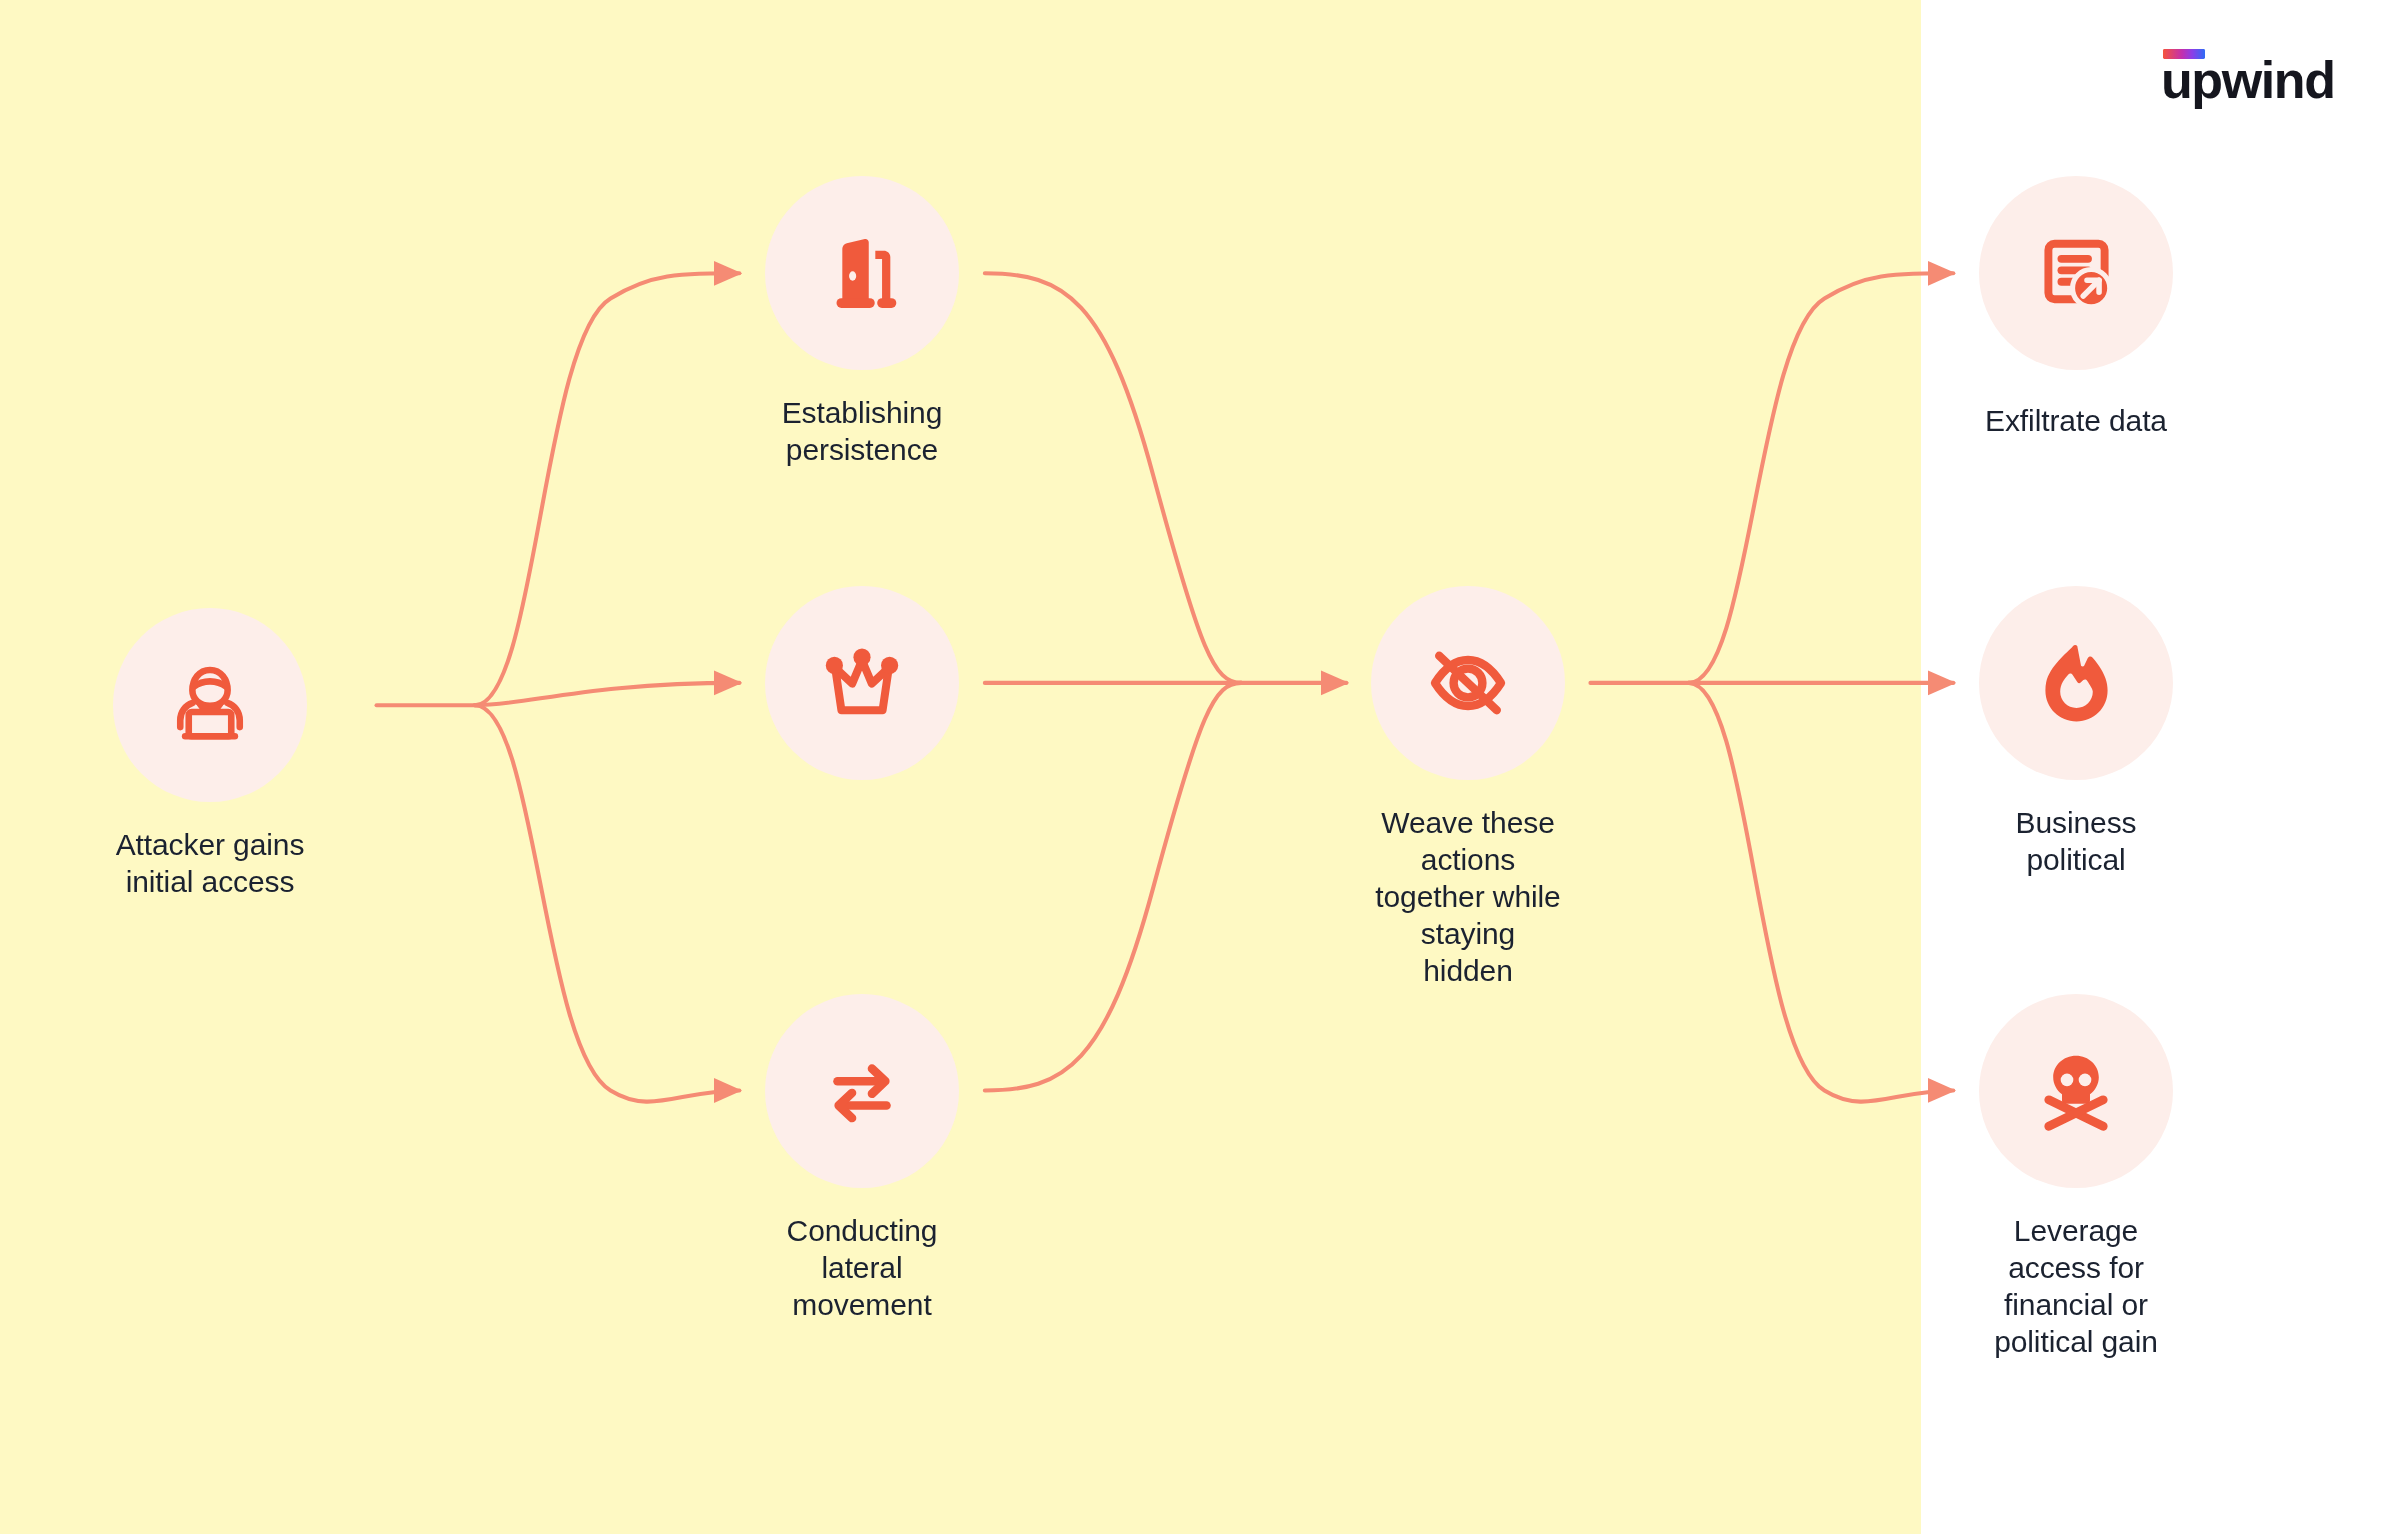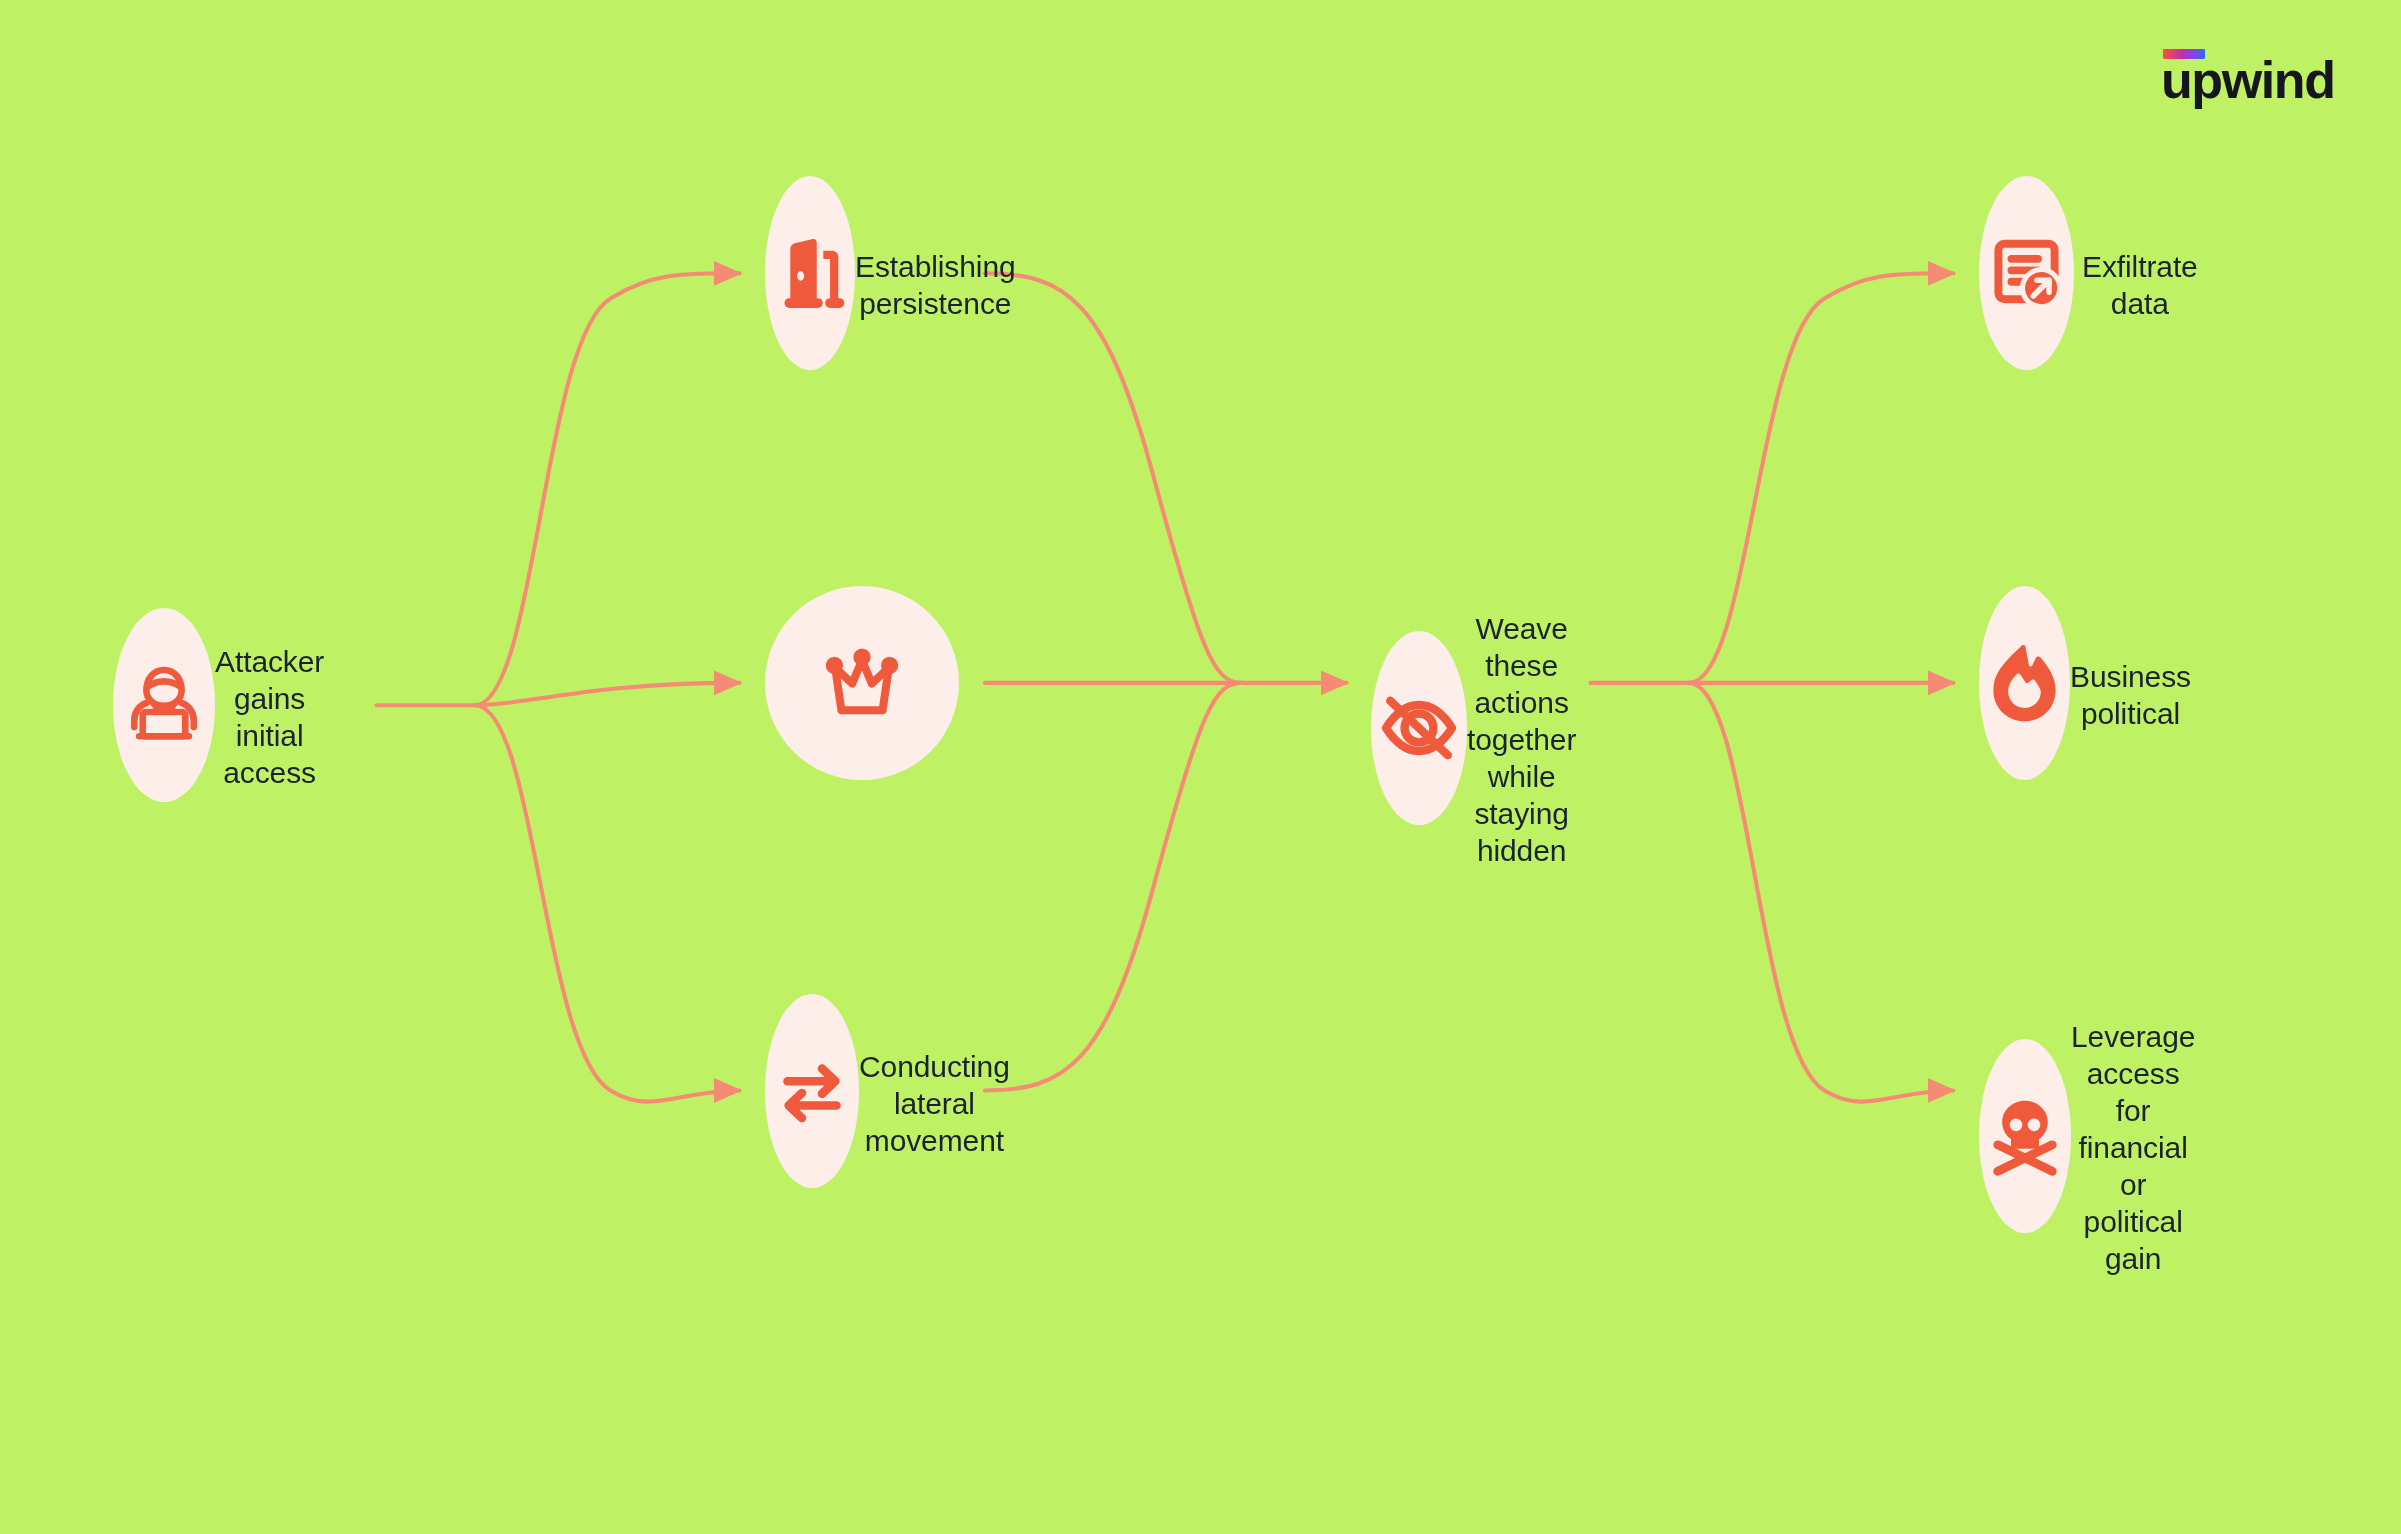--- a/index.html
+++ b/index.html
@@ -5,23 +5,23 @@
   * { box-sizing: border-box; margin: 0; padding: 0; }
   html, body {
     width: 2401px;
     height: 1534px;
     background: #ffffff;
     font-family: "Liberation Sans", sans-serif;
     overflow: hidden;
   }
   #stage {
     position: relative;
-    width: 2401px;
+    width: 1921px;
     height: 1534px;
-    background: #bef264;
+    background: #fef9c3;
   }
 
   
   #logo {
     position: absolute;
     top: 47px;
     left: 2161px;
     width: 149px;
     height: 54px;
   }
@@ -52,21 +52,21 @@
     inset: 0;
     width: 2401px;
     height: 1534px;
     pointer-events: none;
   }
 
   
   .node {
     position: absolute;
     display: flex;
-    flex-direction: row;
+    flex-direction: column;
     align-items: center;
     justify-content: space-between;
   }
   .bubble {
     width: 194px;
     height: 194px;
     border-radius: 50%;
     background: #FDEEEA;
     display: flex;
     align-items: center;

